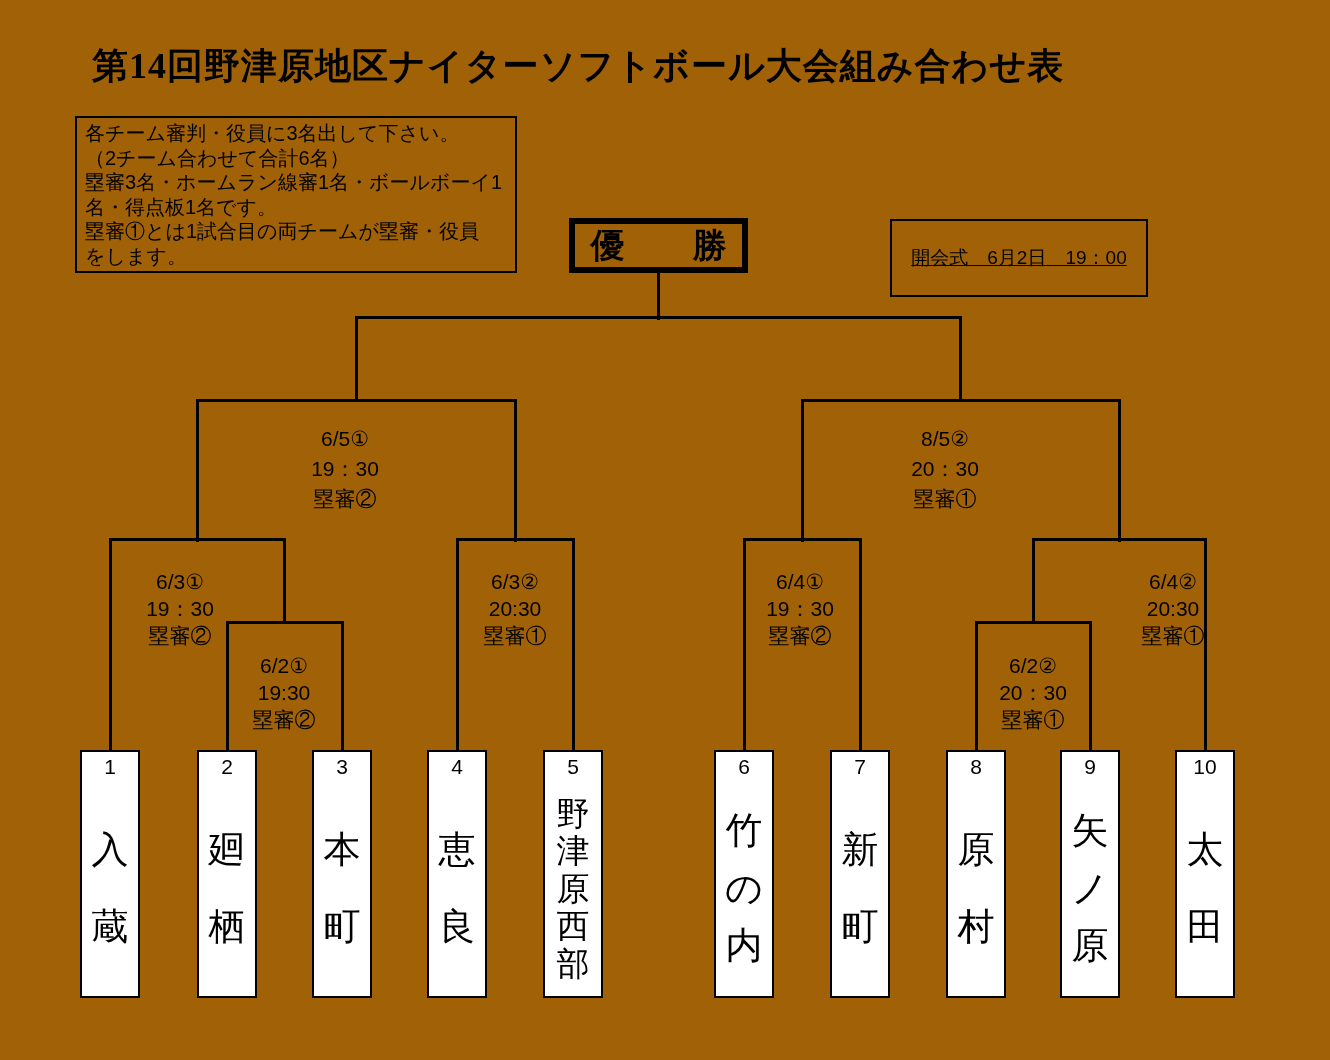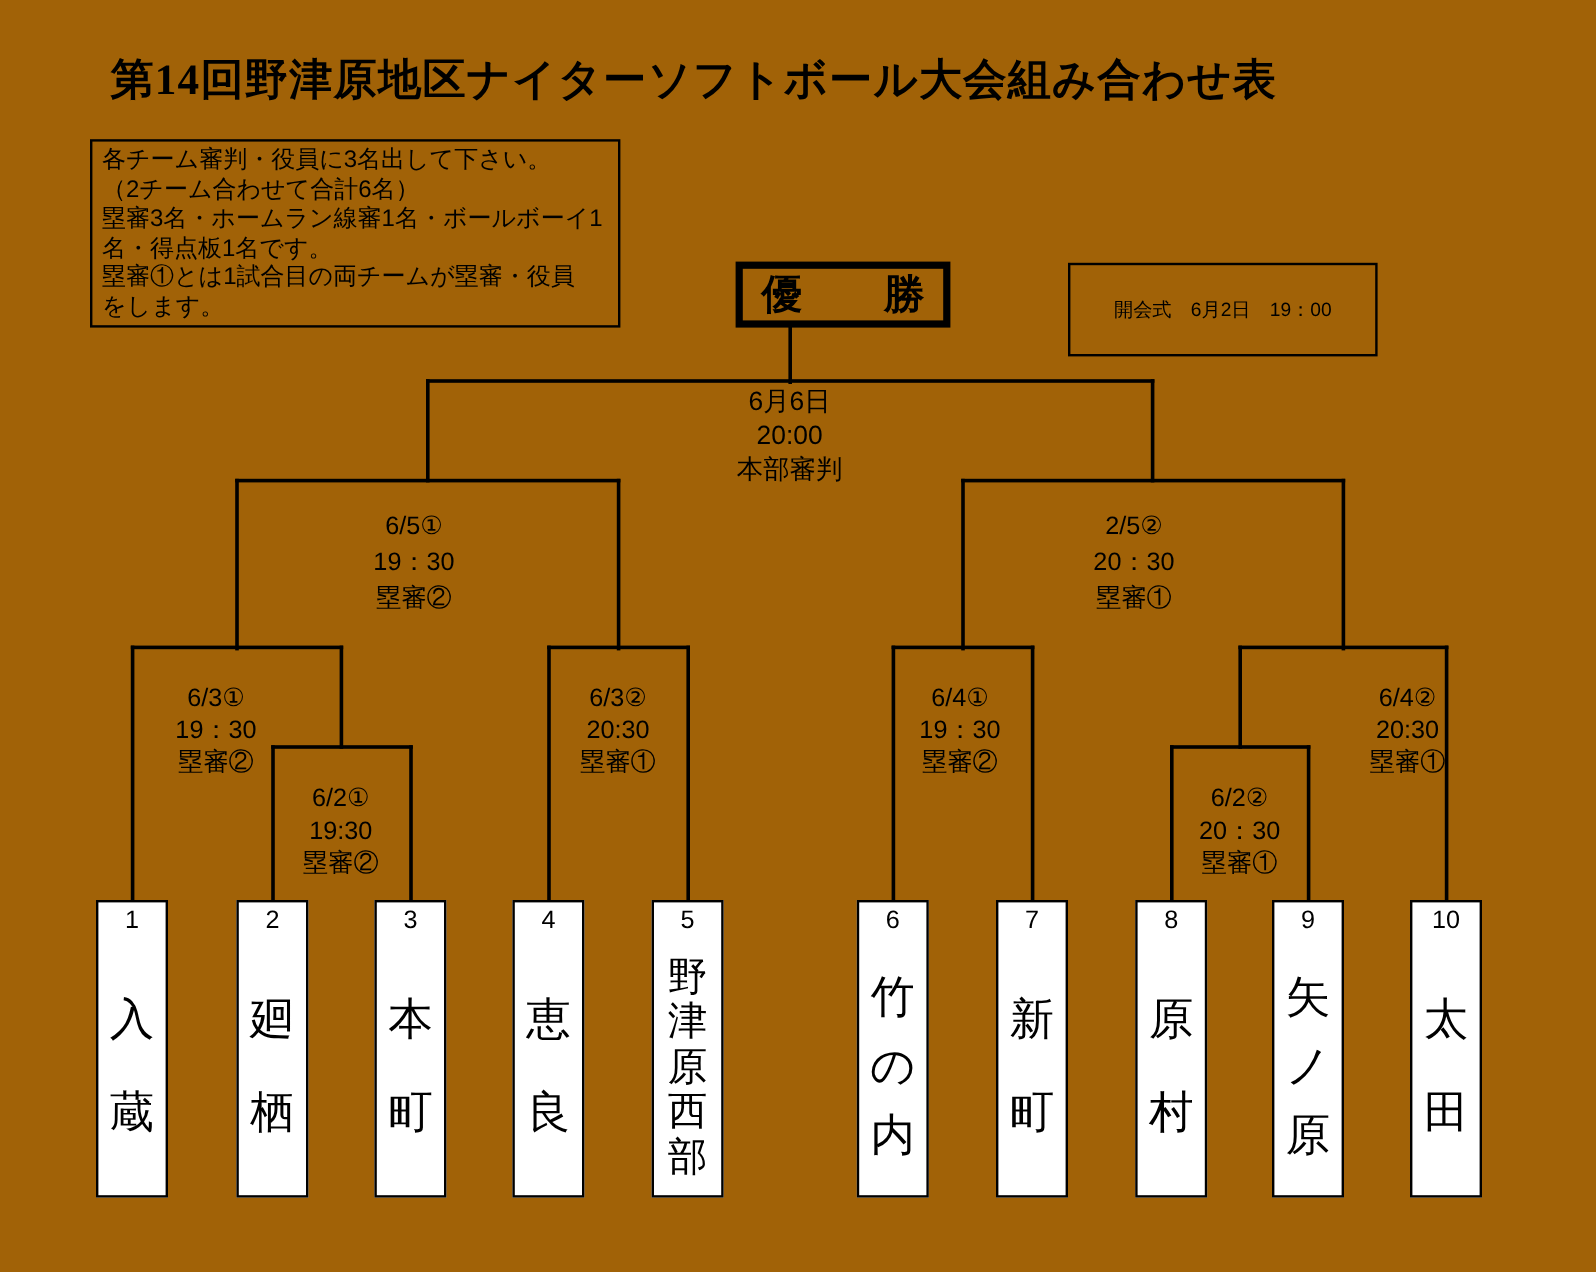--- a/index.html
+++ b/index.html
@@ -20,27 +20,27 @@
   }
   .notice {
     position:absolute; left:75px; top:116px; width:442px; height:157px;
     border:2px solid #000; padding:3px 8px;
     font-size:20px; line-height:24.5px; white-space:nowrap;
   }
   .champion {
     position:absolute; left:569px; top:218px; width:179px; height:55px;
     border:6px solid #000;
     display:flex; align-items:center; justify-content:center;
-    font-size:34px; font-weight:bold; white-space:pre;margin-left:44px;
+    font-size:34px; font-weight:bold; white-space:pre;
   }
   .opening {
     position:absolute; left:890px; top:219px; width:258px; height:78px;
     border:2px solid #000;
     display:flex; align-items:center; justify-content:center;
-    font-size:16px; white-space:pre;
+    font-size:19px; white-space:pre;text-decoration:underline;
   }
   .hline, .vline { position:absolute; background:#000; }
   .hline { height:3px; }
   .vline { width:3px; }
   .mlabel {
     position:absolute; width:160px;
     text-align:center; font-size:21px; line-height:27px;
     white-space:nowrap;
   }
   .mlabel.big { line-height:28px; font-size:22px; }
@@ -104,34 +104,29 @@
   <div class="vline" style="left:226px; top:621px; height:131px;"></div>
   <div class="vline" style="left:341px; top:621px; height:131px;"></div>
   <div class="vline" style="left:456px; top:538px; height:214px;"></div>
   <div class="vline" style="left:572px; top:538px; height:214px;"></div>
   <div class="vline" style="left:743px; top:538px; height:214px;"></div>
   <div class="vline" style="left:859px; top:538px; height:214px;"></div>
   <div class="vline" style="left:975px; top:621px; height:131px;"></div>
   <div class="vline" style="left:1089px; top:621px; height:131px;"></div>
   <div class="vline" style="left:1204px; top:538px; height:214px;"></div>
 
-  <div class="mlabel big" style="left:578px; top:321px;">
-    <div>6月6日</div>
-    <div>20:00</div>
-    <div>本部審判</div>
-  </div>
 
   <div class="mlabel sf" style="left:265px; top:424px;">
     <div>6/5①</div>
     <div>19：30</div>
     <div>塁審②</div>
   </div>
 
   <div class="mlabel sf" style="left:865px; top:424px;">
-    <div>2/5②</div>
+    <div>8/5②</div>
     <div>20：30</div>
     <div>塁審①</div>
   </div>
 
   <div class="mlabel" style="left:100px; top:568px;">
     <div>6/3①</div>
     <div>19：30</div>
     <div>塁審②</div>
   </div>
 

